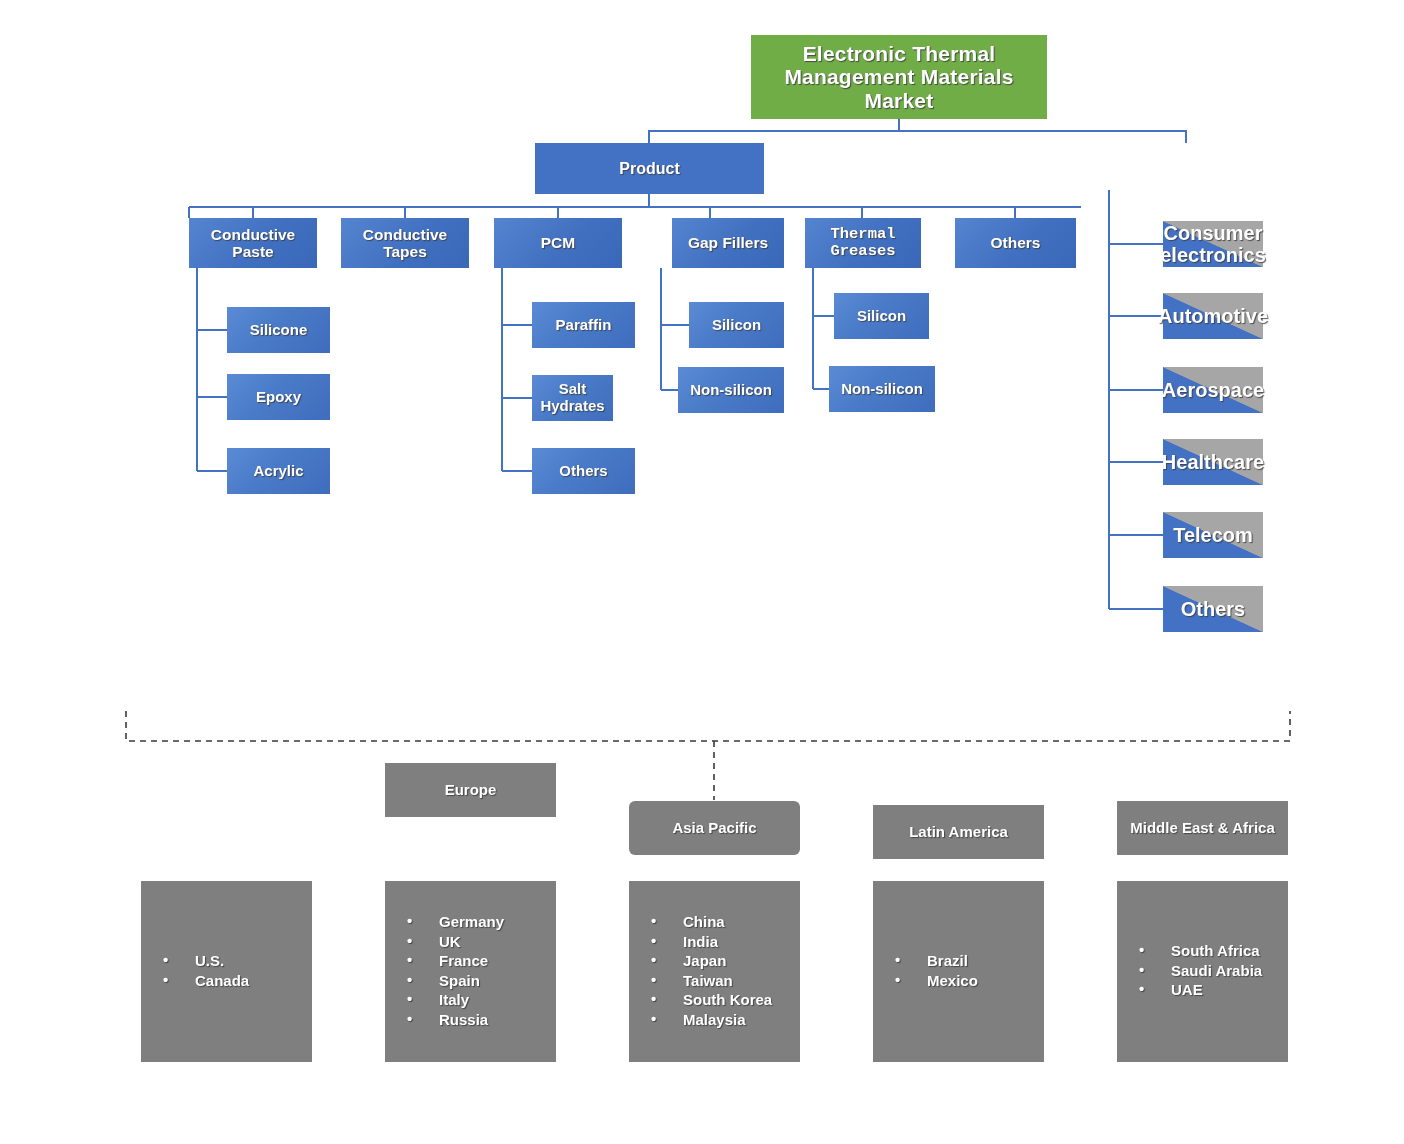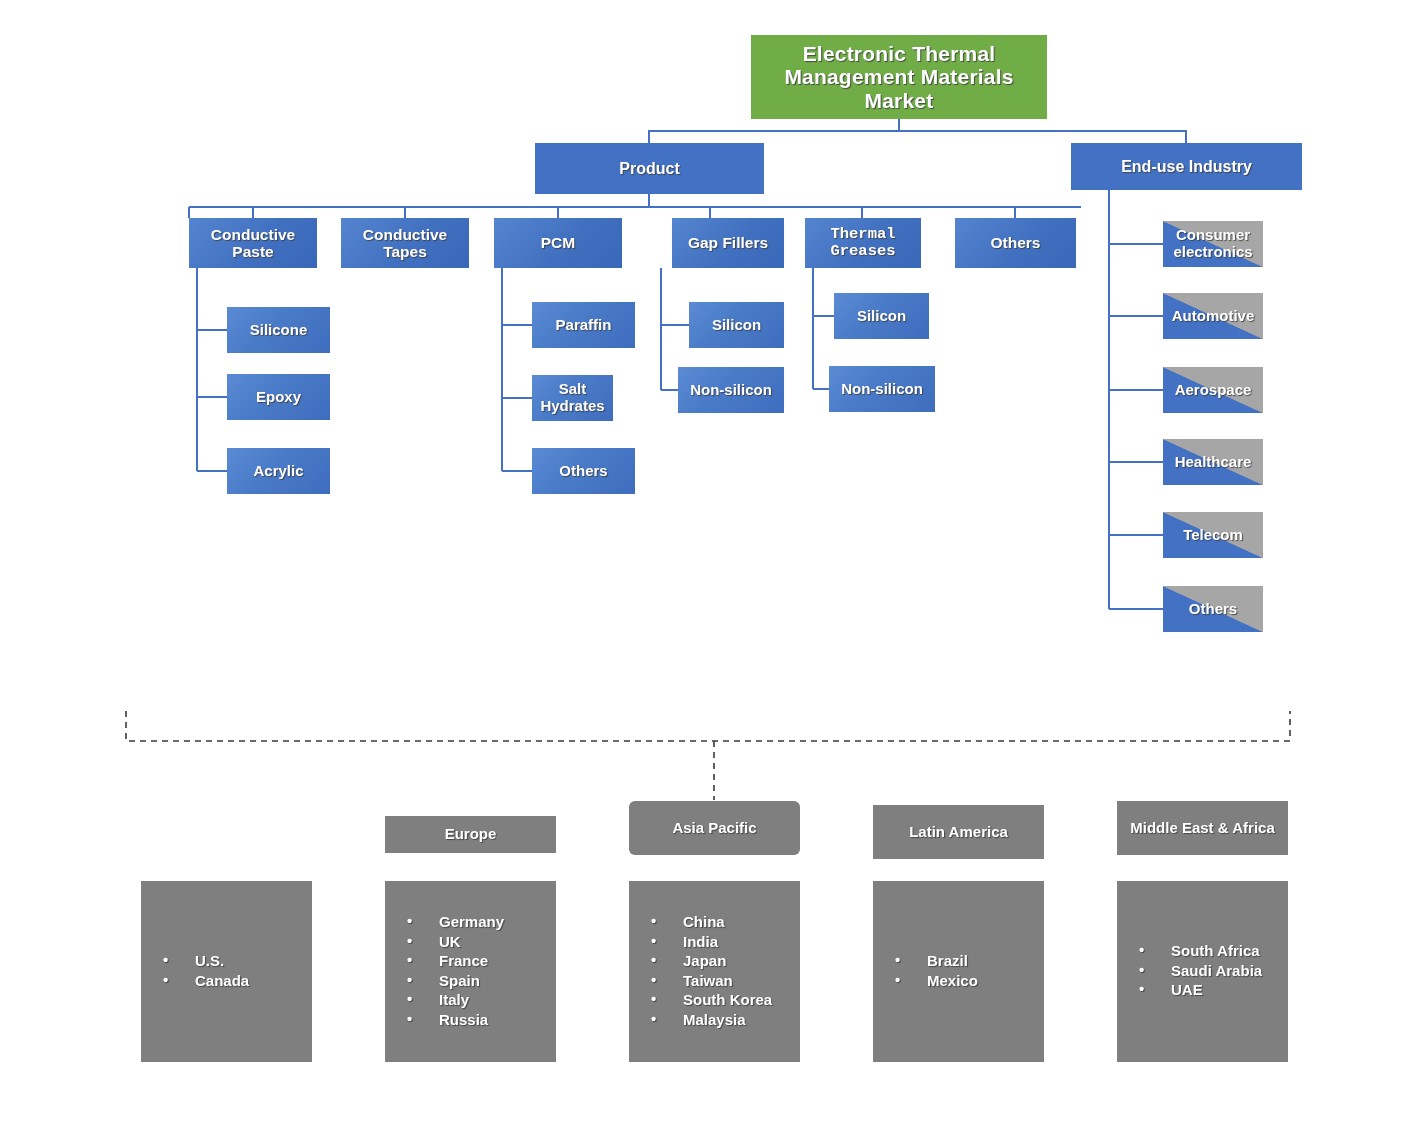--- a/index.html
+++ b/index.html
@@ -28,21 +28,21 @@
   .blue{
     background:linear-gradient(135deg,#5B8BD4 0%,#4A7BC8 42%,#3E6DBD 100%);
     font-size:15px;
   }
   .blue.lvl1{font-size:16px;background:#4372C4;}
   .blue.lvl2{font-size:15.5px;background:linear-gradient(135deg,#5585D0 0%,#4170C0 55%,#3A68B8 100%);}
 
   
   .split{
     background:linear-gradient(to top right,#4372C4 0%,#4372C4 49.4%,#A6A6A6 50.2%,#A6A6A6 100%);
-    font-size:15px;
+    font-size:20px;
   }
 
   
   .grey{background:#7F7F7F;font-size:15px;}
   .greylist{
     background:#7F7F7F;color:#ffffff;font-weight:bold;font-size:15px;
     display:flex;align-items:center;justify-content:flex-start;
     text-shadow:1px 1px 1px rgba(60,60,60,.85);
   }
   .greylist ul{list-style:none;margin:0;padding:0 0 0 22px;}
@@ -104,23 +104,20 @@
   </svg>
 
   <div class="node root" style="left:751px;top:35px;width:296px;height:84px;">
     <span>Electronic Thermal Management Materials Market</span>
   </div>
 
   <div class="node blue lvl1" style="left:535px;top:143px;width:229px;height:51px;">
     <span>Product</span>
   </div>
 
-  <div class="node blue lvl1" style="left:1071px;top:143px;width:231px;height:47px;">
-    <span>End-use Industry</span>
-  </div>
 
   <div class="node blue lvl2" style="left:189px;top:218px;width:128px;height:50px;">
     <span>Conductive Paste</span>
   </div>
   <div class="node blue lvl2" style="left:341px;top:218px;width:128px;height:50px;">
     <span>Conductive Tapes</span>
   </div>
   <div class="node blue lvl2" style="left:494px;top:218px;width:128px;height:50px;">
     <span>PCM</span>
   </div>
@@ -180,21 +177,21 @@
   <div class="node split" style="left:1163px;top:439px;width:100px;height:46px;">
     <span>Healthcare</span>
   </div>
   <div class="node split" style="left:1163px;top:512px;width:100px;height:46px;">
     <span>Telecom</span>
   </div>
   <div class="node split" style="left:1163px;top:586px;width:100px;height:46px;">
     <span>Others</span>
   </div>
 
-  <div class="node grey" style="left:385px;top:816px;width:171px;height:37px;justify-content:center;">
+  <div class="node grey" style="left:385px;top:763px;width:171px;height:54px;justify-content:center;">
     <span>Europe</span>
   </div>
   <div class="node grey" style="left:629px;top:801px;width:171px;height:54px;border-radius:6px;">
     <span>Asia Pacific</span>
   </div>
   <div class="node grey" style="left:873px;top:805px;width:171px;height:54px;">
     <span>Latin America</span>
   </div>
   <div class="node grey" style="left:1117px;top:801px;width:171px;height:54px;">
     <span>Middle East &amp; Africa</span>

